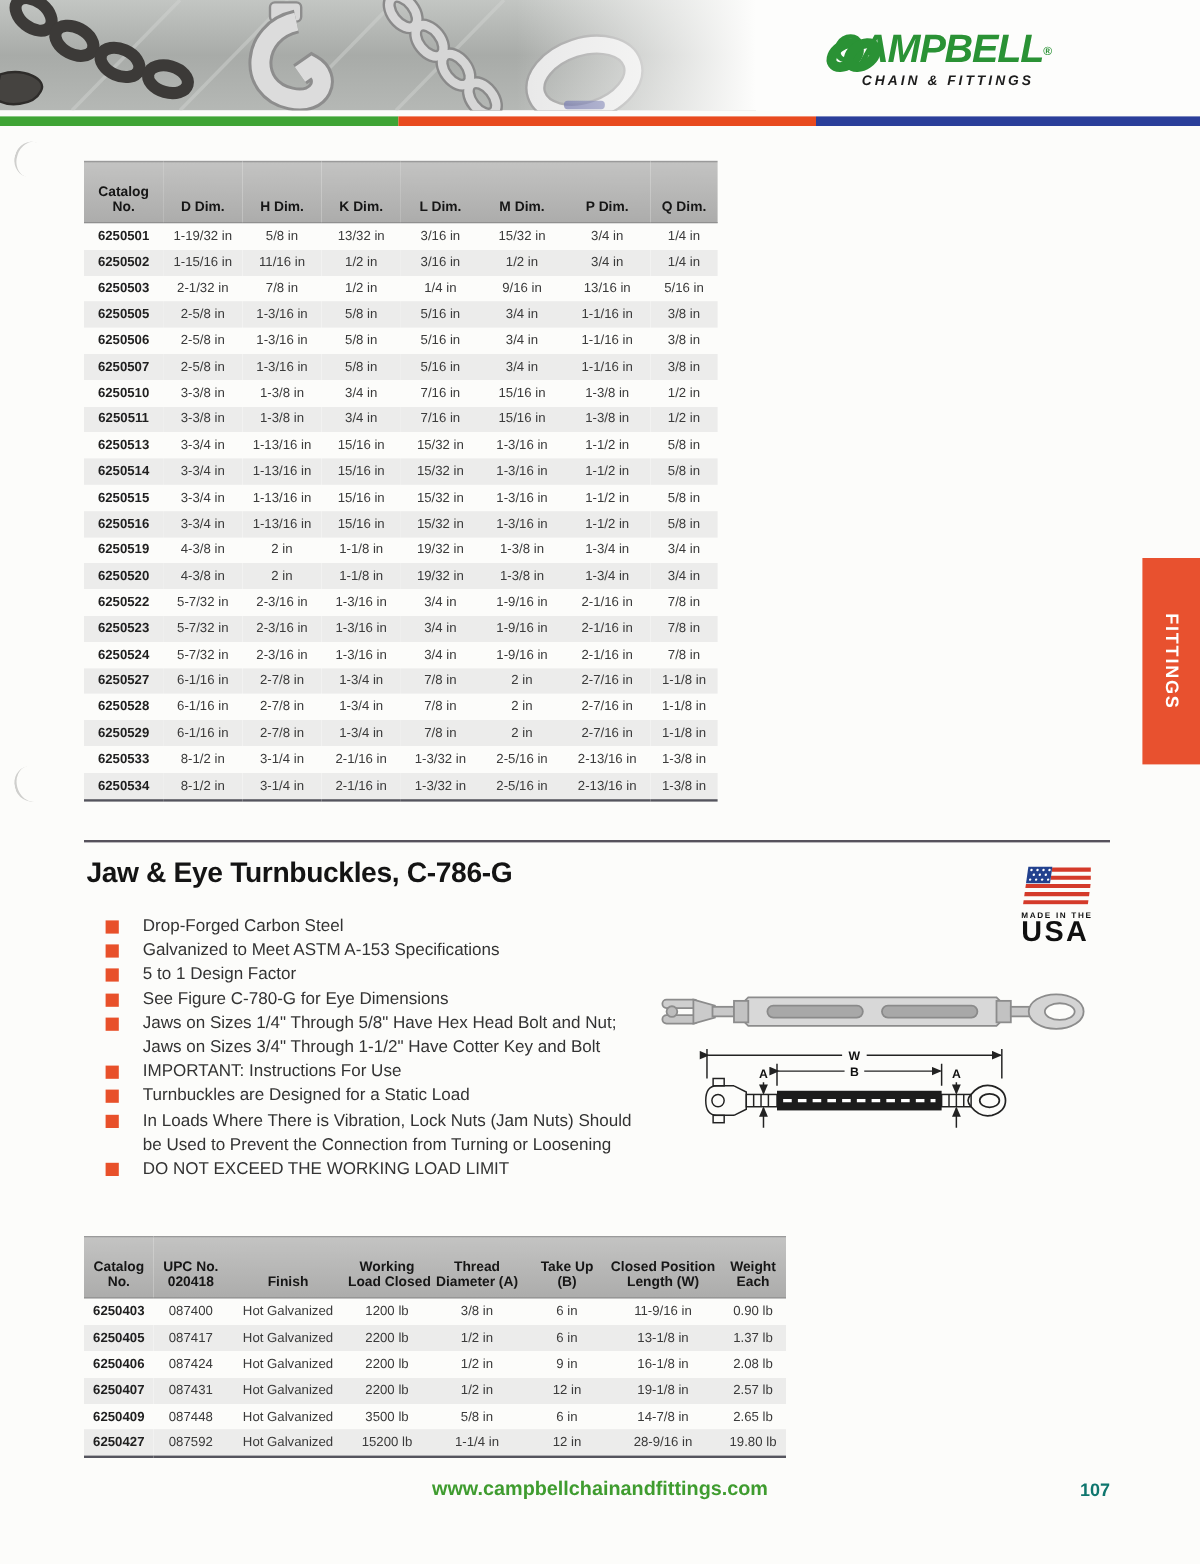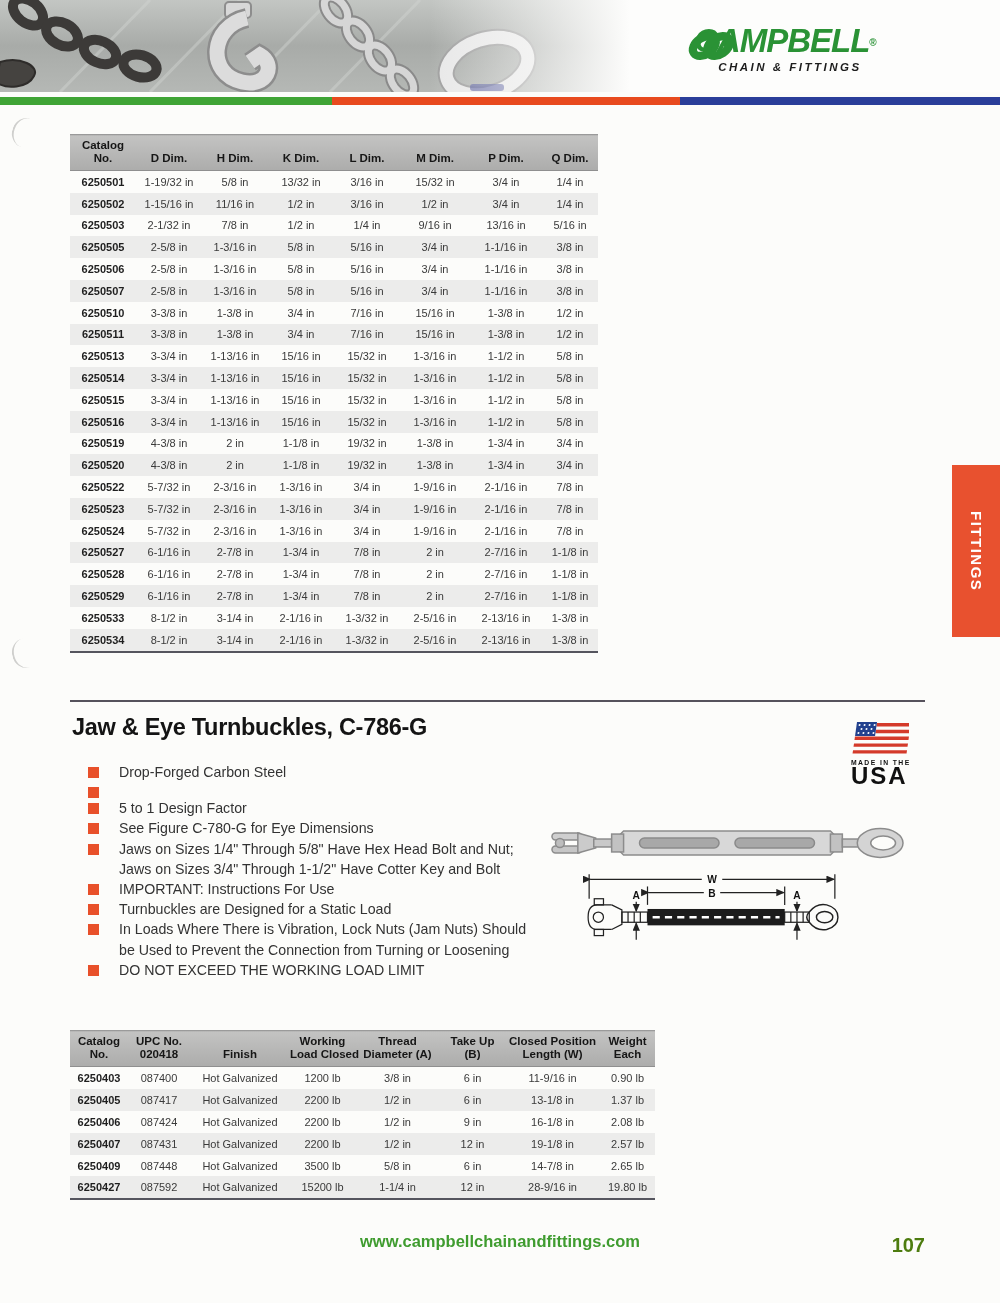--- a/index.html
+++ b/index.html
@@ -36,21 +36,21 @@
     letter-spacing:1.5px;white-space:nowrap;
   }
   
   table{border-collapse:collapse;table-layout:fixed;}
   #dim-table{position:absolute;left:70px;top:134px;width:528px;}
   #spec-table{position:absolute;left:70px;top:1030px;width:585px;}
   thead tr{border-top:1px solid #9a9a9a;border-bottom:1px solid #8f8f8f;}
   th{
     background:linear-gradient(#c3c3c2,#acacab);
     font-size:11.5px;line-height:13px;color:#161616;
-    vertical-align:bottom;text-align:center;padding:4px 0 5px 0;font-weight:bold;
+    vertical-align:bottom;text-align:center;padding:19px 0 5px 0;font-weight:bold;
   }
   th div{white-space:nowrap;}
   td{
     font-size:11px;text-align:center;color:#3a3a3a;
     height:21.8px;padding:0;white-space:nowrap;overflow:hidden;
   }
   #spec-table td{height:21.9px;}
   td.cat{font-weight:bold;color:#1f1f1f;}
   tbody tr:nth-child(even){background:#ececeb;}
   tbody{border-bottom:2px solid #55555e;}
@@ -73,21 +73,21 @@
   .miu-line1{font-size:6.8px;font-weight:bold;letter-spacing:1.4px;margin-top:1px;white-space:nowrap;}
   .miu-line2{font-size:24px;font-weight:bold;letter-spacing:2px;line-height:20px;}
   
   .tb-photo{position:absolute;left:548px;top:820px;}
   .tb-diagram{position:absolute;left:583px;top:868px;}
   
   .footer-site{
     position:absolute;left:0;top:1232px;width:1000px;text-align:center;
     font-size:16.5px;font-weight:bold;color:#3f9c2f;
   }
-  .footer-page{position:absolute;right:75px;top:1234px;font-size:20px;font-weight:bold;color:#4d7c0f;}
+  .footer-page{position:absolute;right:75px;top:1234px;font-size:15px;font-weight:bold;color:#0f766e;}
   
   .curl{position:absolute;width:26px;height:30px;border-left:2px solid #cfcfcd;border-radius:50%;}
   .curl.a{left:12px;top:118px;transform:rotate(18deg);}
   .curl.b{left:12px;top:638px;transform:rotate(-14deg);}
 </style>
 </head>
 <body>
 
 <div class="page">
 
@@ -441,20 +441,23 @@
 
   <ul class="feature-list">
       <li>
         <span class="bullet-square"></span>
         <div class="bullet-text">
           <div>Drop-Forged Carbon Steel</div>
         </div>
       </li>
       <li>
         <span class="bullet-square"></span>
+        <div class="bullet-text">
+          <div>Galvanized to Meet ASTM A-153 Specifications</div>
+        </div>
       </li>
       <li>
         <span class="bullet-square"></span>
         <div class="bullet-text">
           <div>5 to 1 Design Factor</div>
         </div>
       </li>
       <li>
         <span class="bullet-square"></span>
         <div class="bullet-text">

